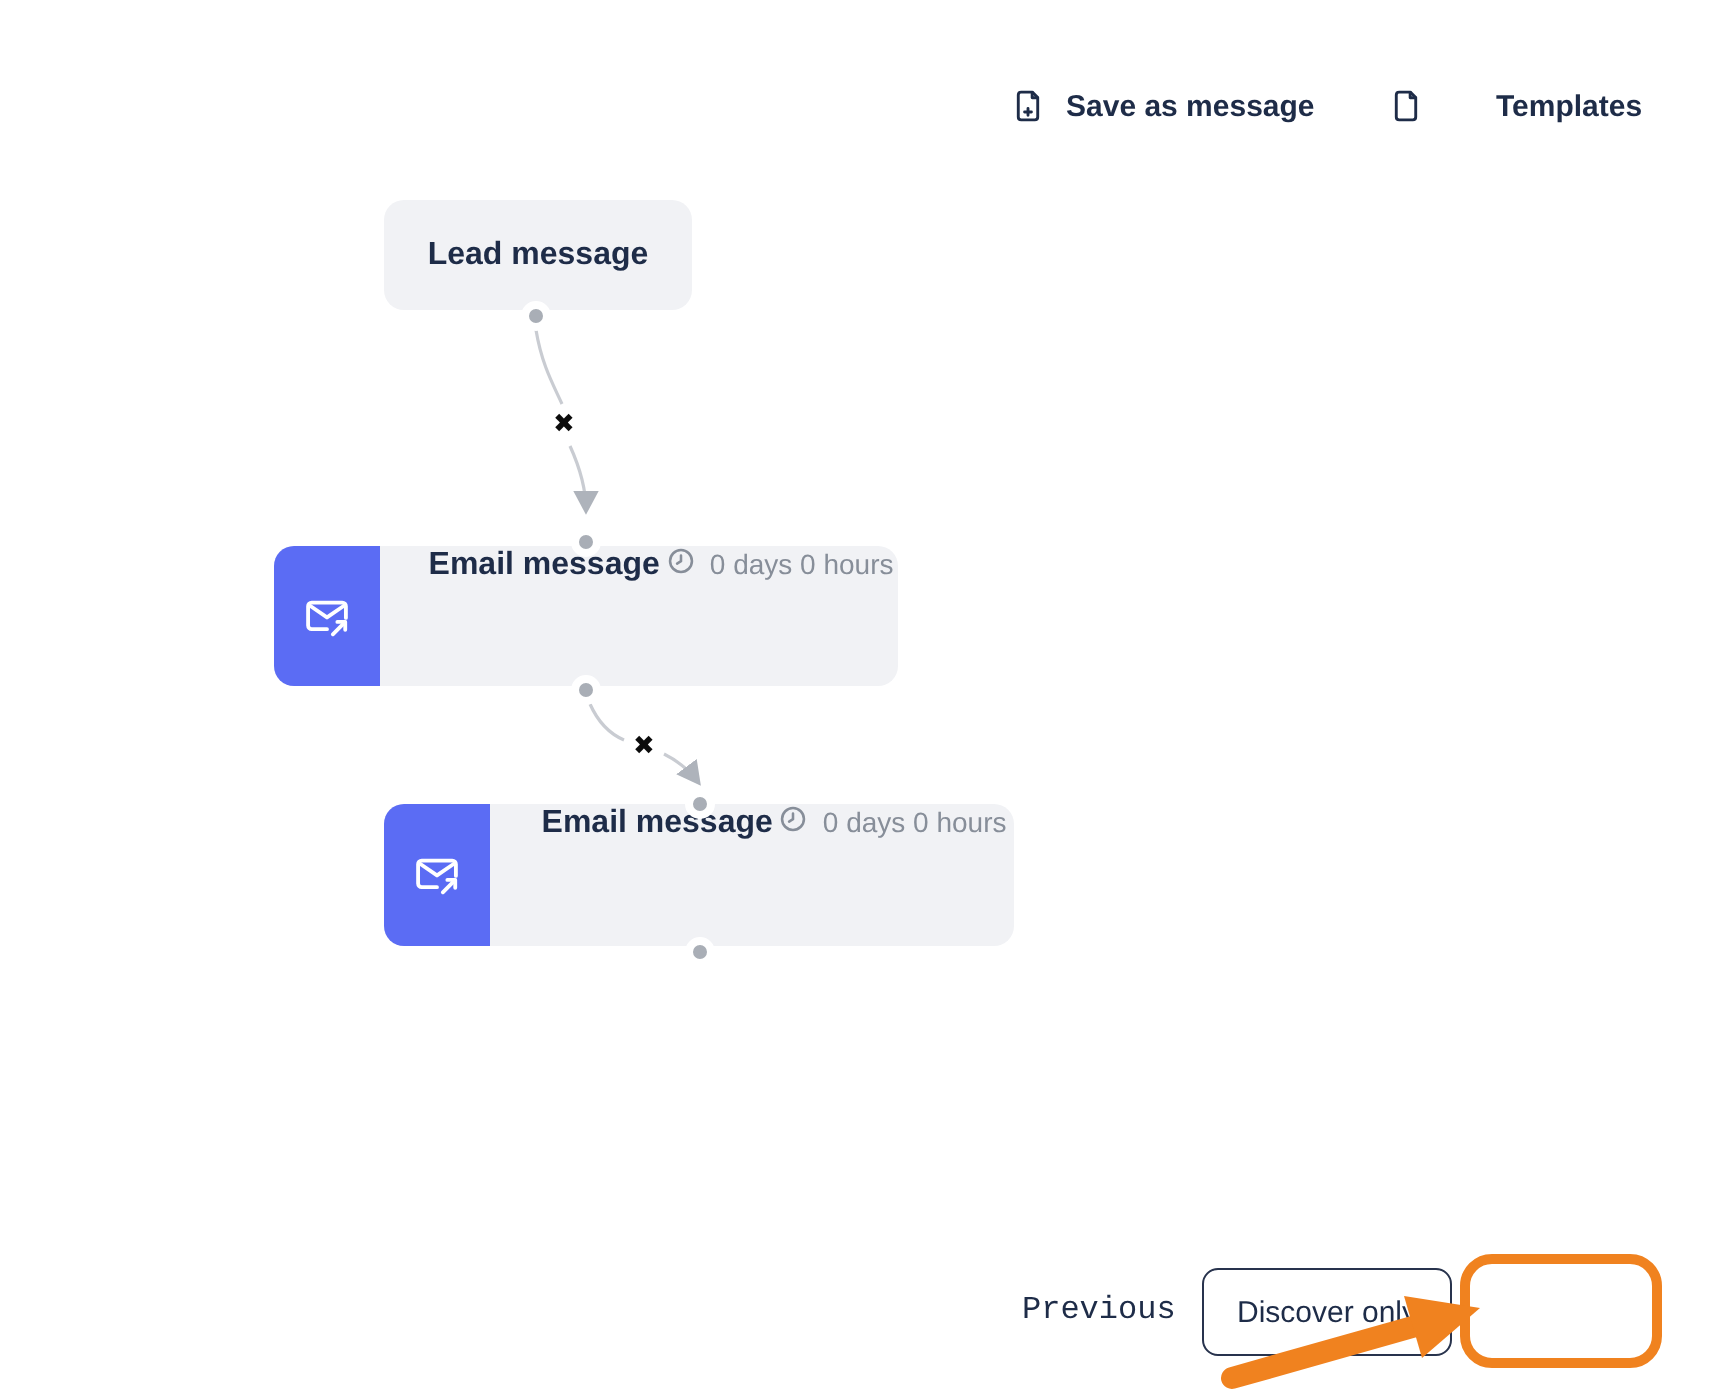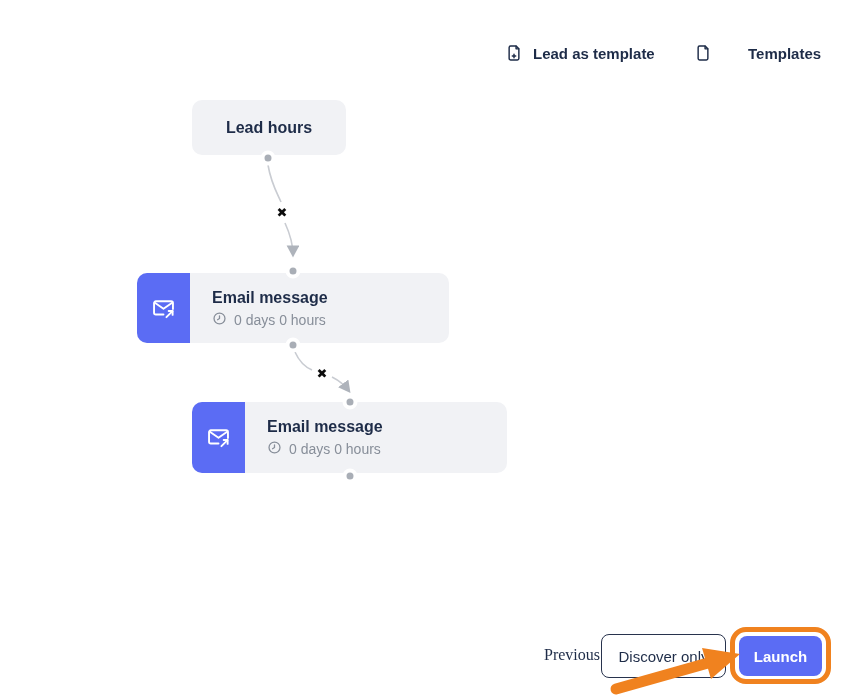--- a/index.html
+++ b/index.html
@@ -51,21 +51,21 @@
   .email-node-2 { left: 192px; top: 402px; width: 315px; height: 71px; }
   .email-icon-block {
     width: 53px;
     background: #5b6cf4;
     border-radius: 10px 0 0 10px;
     display: flex; align-items: center; justify-content: center;
     flex: 0 0 auto;
   }
   .email-node-body {
     flex: 1;
-    display: flex; flex-direction: column; justify-content: center;
+    display: flex; justify-content: center;
     padding-left: 22px; gap: 3px;
   }
   .email-title { color: #1e2c48; font-size: 16px; font-weight: 700; line-height: 20px; }
   .email-delay {
     display: flex; gap: 7px;
     color: #878e99; font-size: 14px; line-height: 18px;
   }
   .email-delay svg { display: block; }
 
   
@@ -84,22 +84,21 @@
     font-family: "DejaVu Sans", sans-serif;
   }
   #delete-x-1 { left: 272px; top: 202px; }
   #delete-x-2 { left: 312px; top: 363px; }
 
   
   .previous-link {
     position: absolute; left: 511px; top: 646px;
     color: #1e2c48; font-size: 16px; font-weight: 500;
     background: none; border: none; padding: 0; cursor: pointer;
-    font-family: Liberation Serif, serif;
-    margin-left: 33px;
+    font-family: Liberation Mono, monospace;
   }
   .discover-btn {
     position: absolute; left: 601px; top: 634px;
     width: 125px; height: 44px;
     background: #ffffff;
     border: 1.5px solid #28334d;
     border-radius: 8px;
     color: #1e2c48; font-size: 15px; font-weight: 500;
     cursor: pointer;
     font-family: "Liberation Sans", sans-serif;
@@ -138,35 +137,35 @@
 <div class="canvas">
 
   <button class="hdr-btn" id="save-as-template-btn">
     <span>
       <svg width="18" height="18" viewBox="0 0 20 20" fill="none" stroke="#1e2c48" stroke-width="1.6" stroke-linecap="round" stroke-linejoin="round">
         <path d="M12.4 2.3 H6.2 C5.3 2.3 4.6 3 4.6 3.9 V16.1 C4.6 17 5.3 17.7 6.2 17.7 H13.8 C14.7 17.7 15.4 17 15.4 16.1 V5.3 L12.4 2.3 Z"></path>
         <path d="M12.3 2.5 V5.4 H15.2"></path>
         <path d="M10 11.4 V15.2 M8.1 13.3 H11.9"></path>
       </svg>
     </span>
-    <span>Lead as template</span>
+    <span>Save as message</span>
   </button>
 
   <button class="hdr-btn" id="templates-btn">
     <span>
       <svg width="18" height="18" viewBox="0 0 20 20" fill="none" stroke="#1e2c48" stroke-width="1.6" stroke-linecap="round" stroke-linejoin="round">
         <path d="M12.4 2.3 H6.2 C5.3 2.3 4.6 3 4.6 3.9 V16.1 C4.6 17 5.3 17.7 6.2 17.7 H13.8 C14.7 17.7 15.4 17 15.4 16.1 V5.3 L12.4 2.3 Z"></path>
         <path d="M12.3 2.5 V5.4 H15.2"></path>
       </svg>
     </span>
     <span>Templates</span>
   </button>
 
   <div class="node lead-node">
-    <span>Lead hours</span>
+    <span>Lead message</span>
   </div>
 
   <div class="node email-node email-node-1">
     <div class="email-icon-block">
       <svg width="27" height="27" viewBox="0 0 24 24" fill="none" stroke="#ffffff" stroke-width="1.7" stroke-linecap="round" stroke-linejoin="round">
         <path d="M20.4 12.4 V7.2 C20.4 6.3 19.7 5.6 18.8 5.6 H5.2 C4.3 5.6 3.6 6.3 3.6 7.2 V15.8 C3.6 16.7 4.3 17.4 5.2 17.4 H12"></path>
         <path d="M4.3 6.9 L12 12.2 L19.7 6.9"></path>
         <path d="M14.6 19.7 L20 14.3"></path>
         <path d="M16.6 14.2 H20.1 V17.7"></path>
       </svg>
@@ -226,21 +225,20 @@
     <circle cx="293" cy="345" r="5.5" fill="#a9aeb6" stroke="#ffffff" stroke-width="4"></circle>
     <circle cx="350" cy="402" r="5.5" fill="#a9aeb6" stroke="#ffffff" stroke-width="4"></circle>
     <circle cx="350" cy="476" r="5.5" fill="#a9aeb6" stroke="#ffffff" stroke-width="4"></circle>
   </svg>
 
   <button class="delete-x" id="delete-x-1">✖</button>
   <button class="delete-x" id="delete-x-2">✖</button>
 
   <button class="previous-link">Previous</button>
   <button class="discover-btn">Discover only</button>
-  <button class="launch-btn">Launch</button>
 
   <div class="annotation-rect"></div>
   <svg class="annotation-arrow">
     <line x1="616" y1="689" x2="708" y2="663" stroke="#f0821f" stroke-width="11" stroke-linecap="round"></line>
     <polygon points="740,654 711,679 702,648" fill="#f0821f"></polygon>
   </svg>
 
 </div>
 
 </body></html>

